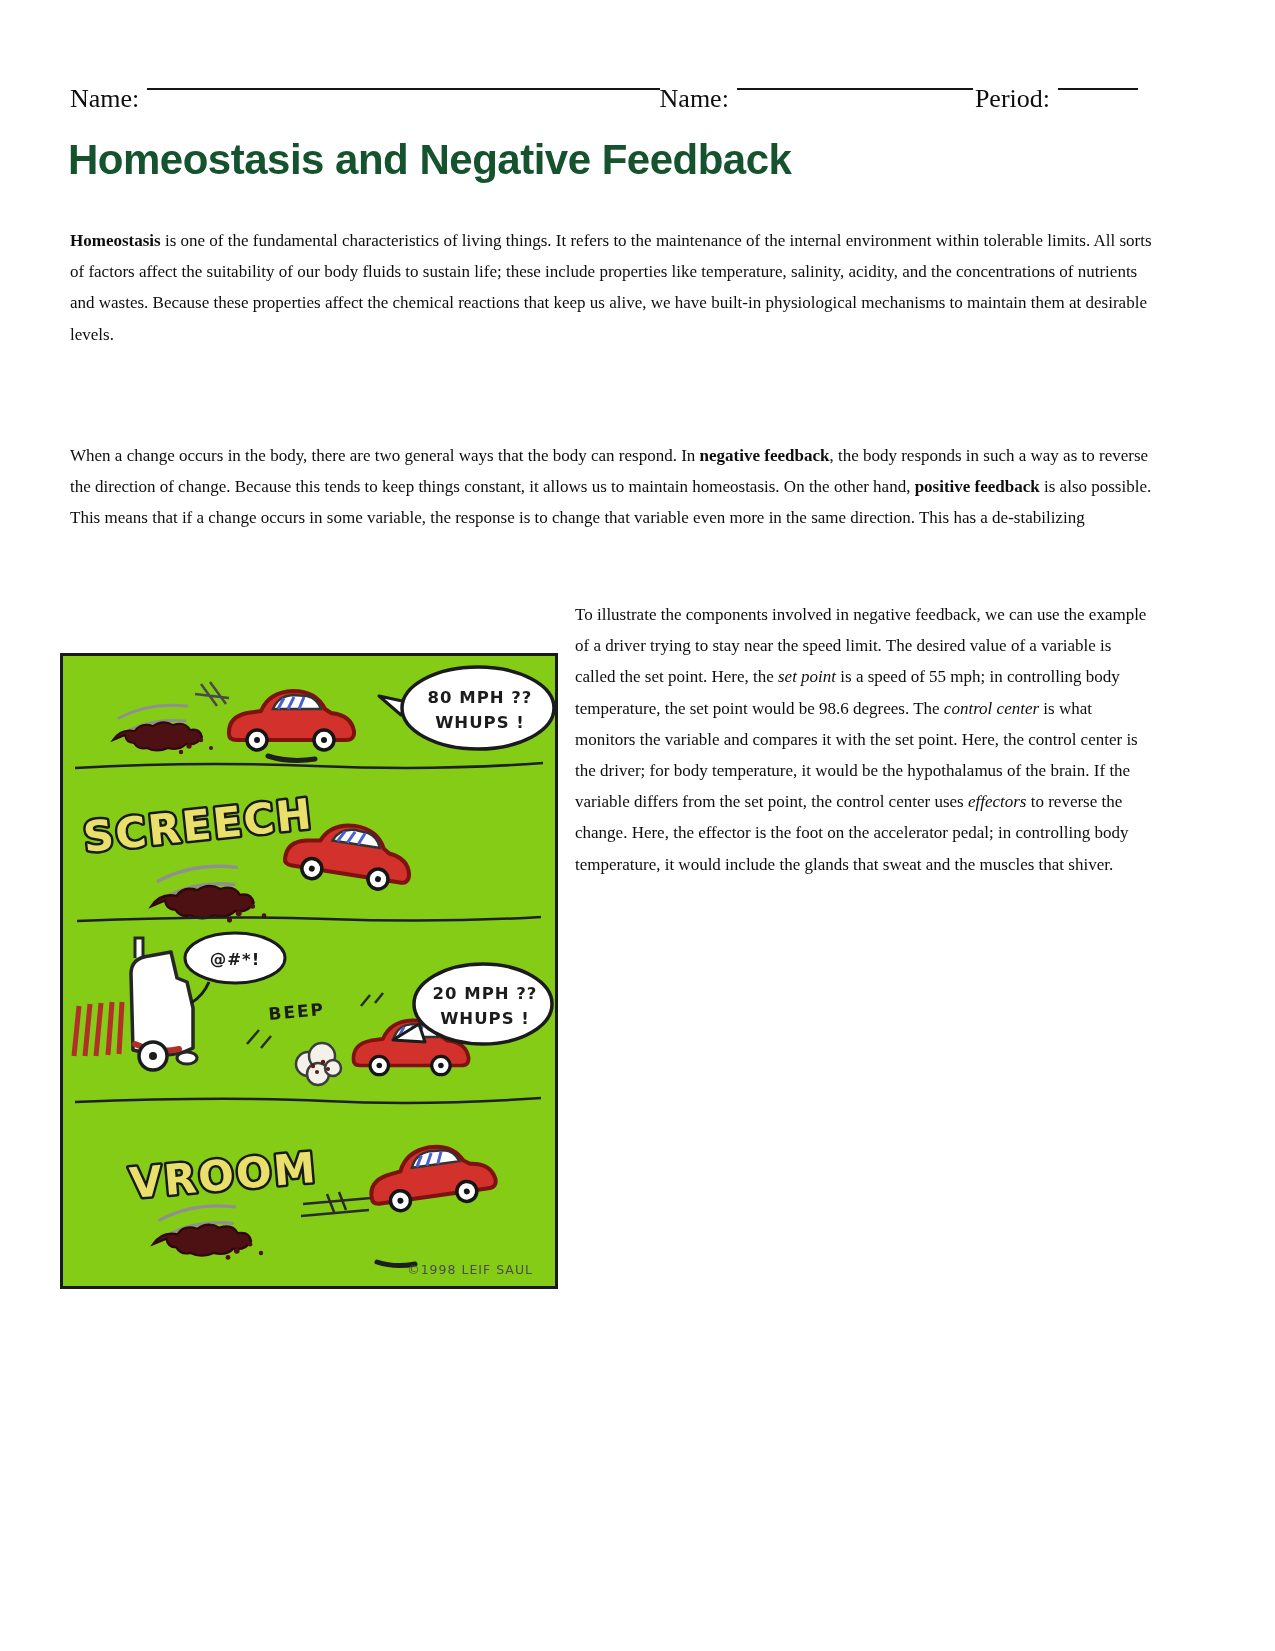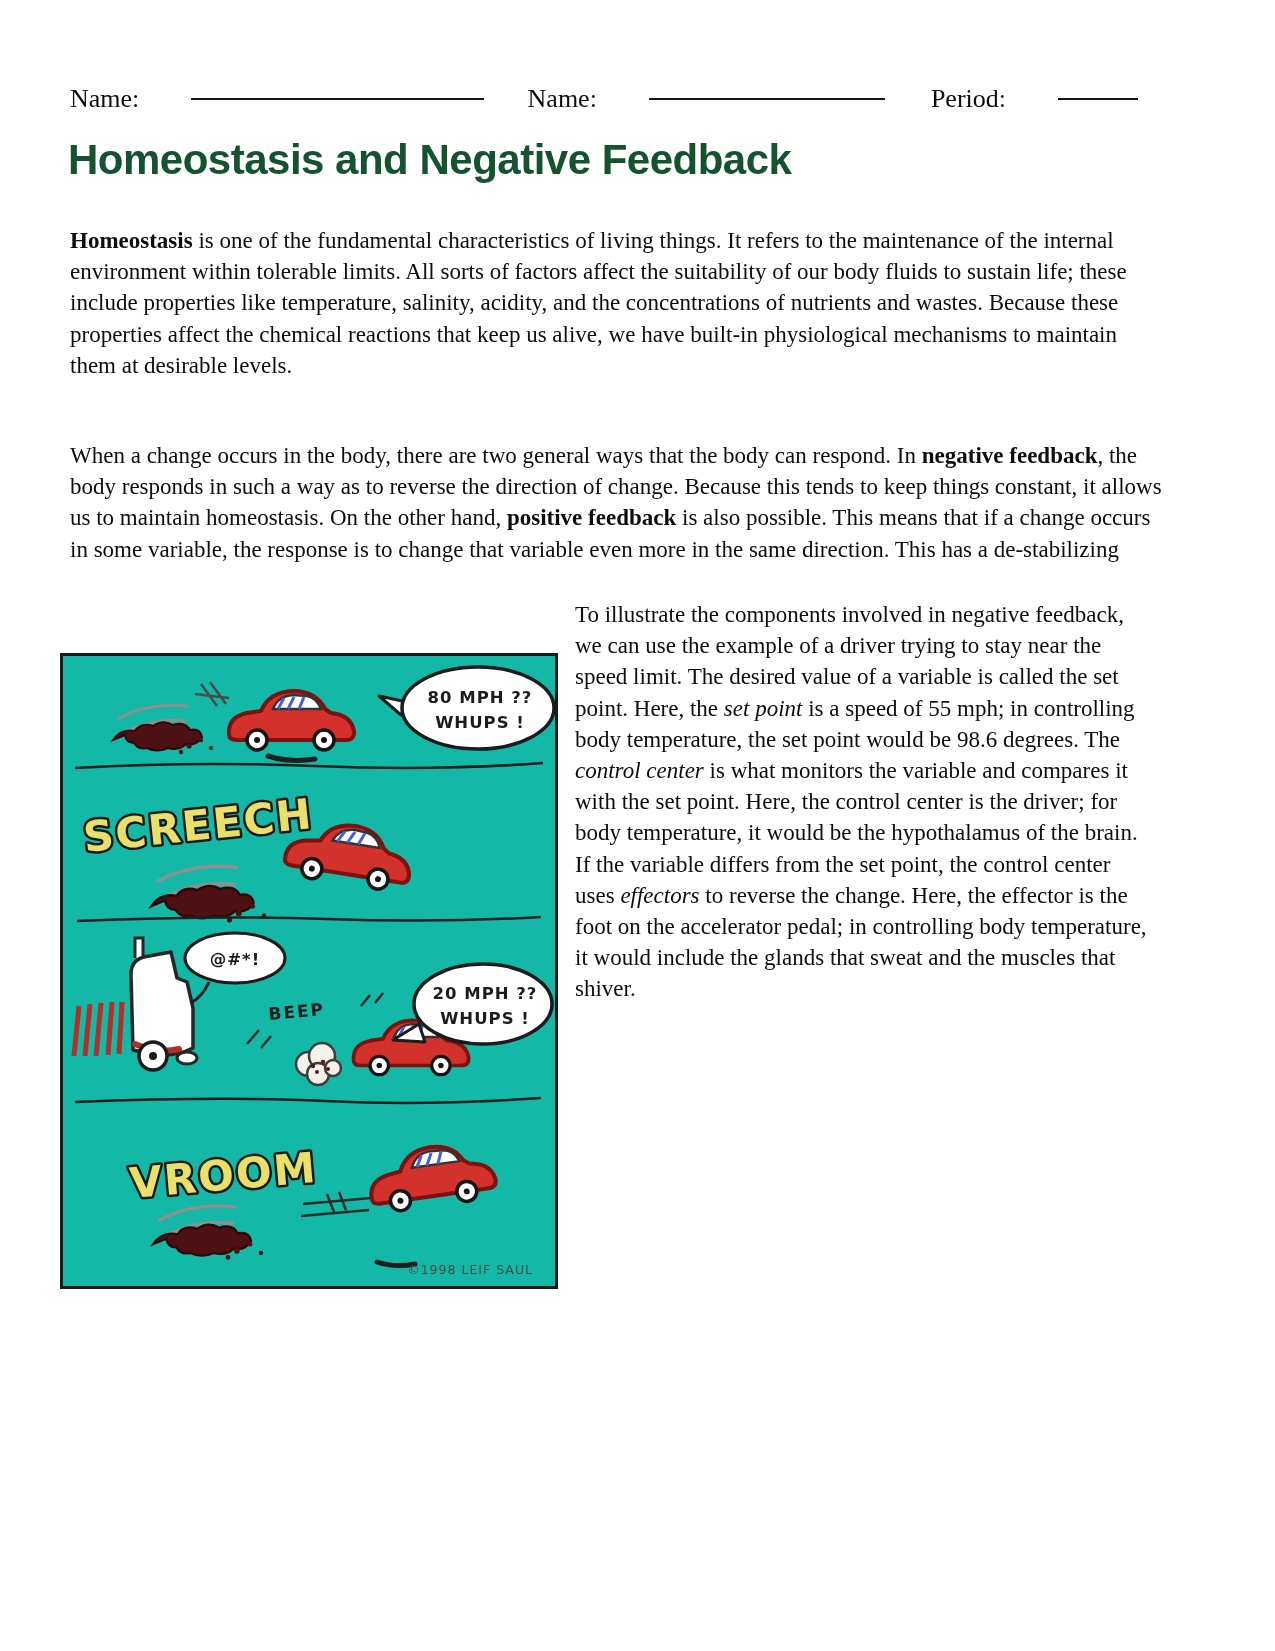--- a/index.html
+++ b/index.html
@@ -3,45 +3,45 @@
 <meta charset="utf-8">
 <style>
   html,body { margin:0; padding:0; background:#ffffff; }
   .page {
     position:relative; width:1275px; height:1651px; background:#ffffff;
     font-family:"Liberation Serif", serif; color:#0d0d0d; overflow:hidden;
   }
   
   .header-row {
     position:absolute; left:70px; top:86px; width:1068px;
-    display:flex; align-items:center; font-size:26px;gap:44px;
+    display:flex; align-items:flex-start; font-size:26px;
   }
   .hlabel { white-space:nowrap; line-height:1; padding-bottom:2px; }
   .blank { border-bottom:2.5px solid #161616; height:2px; margin:0 0 4px 8px; }
   .blank-name { flex:1 1 auto; }
   .blank-date { width:236px; margin-right:2px; }
   .blank-period { width:80px; }
   .hlabel + .blank { }
   
   .title {
     position:absolute; left:68px; top:136px; margin:0;
     font-family:"Liberation Sans", sans-serif; font-weight:bold;
     font-size:42px; letter-spacing:-0.5px; color:#14532d;
   }
   
-  .body { position:absolute; margin:0; font-size:23px; line-height:31.2px;font-family:Liberation Serif, serif; }
+  .body { position:absolute; margin:0; font-size:17px; line-height:31.2px;font-family:Liberation Serif, serif; }
   .p1 { left:70px; top:225px; width:1082px; }
   .p2 { left:70px; top:440px; width:1094px; }
   .rightcol { position:absolute; left:575px; top:599px; width:577px; }
   .rightcol p { position:static; margin:0; }
   .rightcol p + p { margin-top:23px; }
   
   .comic {
     position:absolute; left:60px; top:653px; width:498px; height:636px;
-    border:3px solid #1a1a1a; box-sizing:border-box; background:#14b8a6;
+    border:3px solid #1a1a1a; box-sizing:border-box; background:#84cc16;
   }
   .comic svg { display:block; width:100%; height:100%; }
   .sfx {
     font-family:"DejaVu Sans", sans-serif; font-weight:bold; font-size:42px;
     letter-spacing:2px; paint-order:stroke; stroke:#191919; stroke-width:5px;
     stroke-linejoin:round;
   }
   .bubble-text {
     font-family:"DejaVu Sans", sans-serif; font-weight:bold; font-size:16.5px;
     fill:#1c1c1c; text-anchor:middle; letter-spacing:1px;

